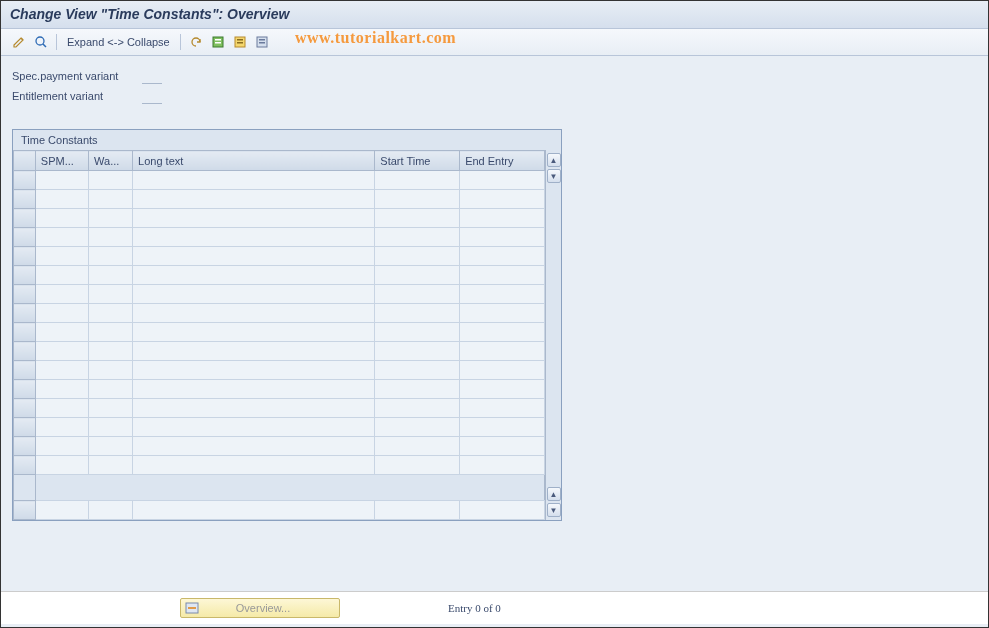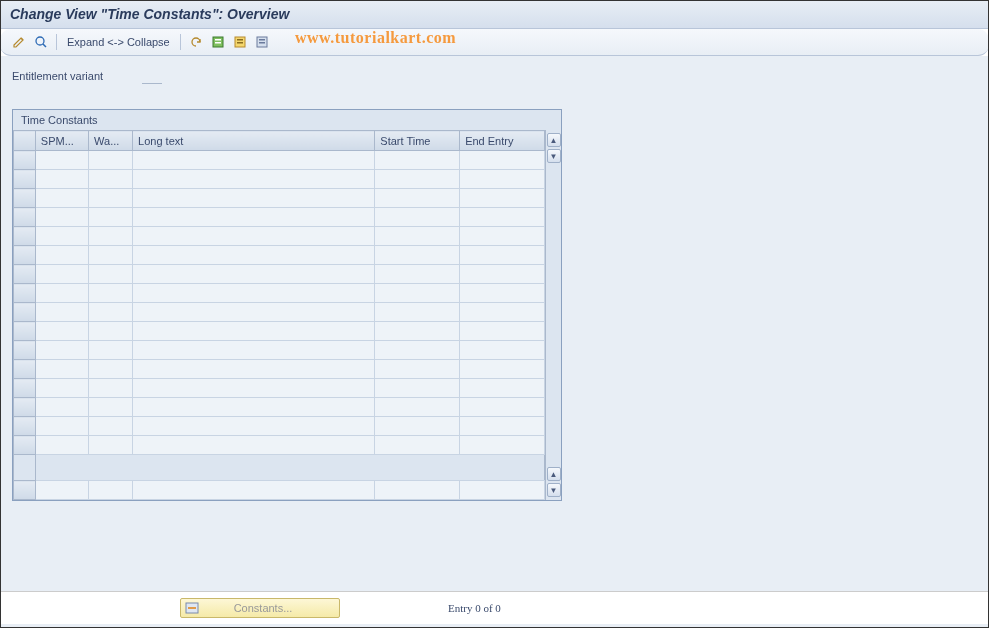--- a/index.html
+++ b/index.html
@@ -24,21 +24,20 @@
       color: #2a3b5c;
     }
     .toolbar {
       background: linear-gradient(to bottom, #f5f8fc 0%, #e8eef5 100%);
       padding: 4px 10px;
       border-bottom: 1px solid #b8c5d9;
       display: flex;
       align-items: center;
       gap: 4px;
       position: relative;
-      border-radius: 11px;
     }
     .toolbar-icon {
       width: 18px;
       height: 18px;
       display: inline-flex;
       align-items: center;
       justify-content: center;
       cursor: pointer;
       border-radius: 2px;
     }
@@ -248,20 +247,24 @@
     <svg width="14" height="14" viewBox="0 0 14 14">
         <rect x="2" y="2" width="10" height="10" fill="#d5dfed" stroke="#6a7a9c"></rect>
         <rect x="4" y="4" width="6" height="1.5" fill="#6a7a9c"></rect>
         <rect x="4" y="7" width="6" height="1.5" fill="#6a7a9c"></rect>
       </svg>
   </span>
   <span class="watermark">www.tutorialkart.com</span>
 </div>
 
 <div class="content-area">
+  <div class="field-row">
+    <span class="field-label">Spec.payment variant</span>
+    <input class="field-input" style="">
+  </div>
   <div class="field-row">
     <span class="field-label">Entitlement variant</span>
     <input class="field-input" style="">
   </div>
 
   <div class="panel">
     <div class="panel-title">Time Constants</div>
     <div class="grid-wrap">
       <table class="grid">
         <thead>
@@ -432,18 +435,18 @@
 </div>
 
 <div class="footer">
   <div class="pos-btn">
     <span class="pos-icon">
       <svg width="14" height="12" viewBox="0 0 14 12">
           <rect x="1" y="1" width="12" height="10" fill="#dfe7f2" stroke="#7a8aaa"></rect>
           <rect x="3" y="5" width="8" height="2" fill="#e09a4a"></rect>
         </svg>
     </span>
-    <span class="pos-text">Constants...</span>
+    <span class="pos-text">Overview...</span>
   </div>
   <span class="entry-text">Entry 0 of 0</span>
 </div>
 
 <div class="outer-border"></div>
 
 </body></html>

